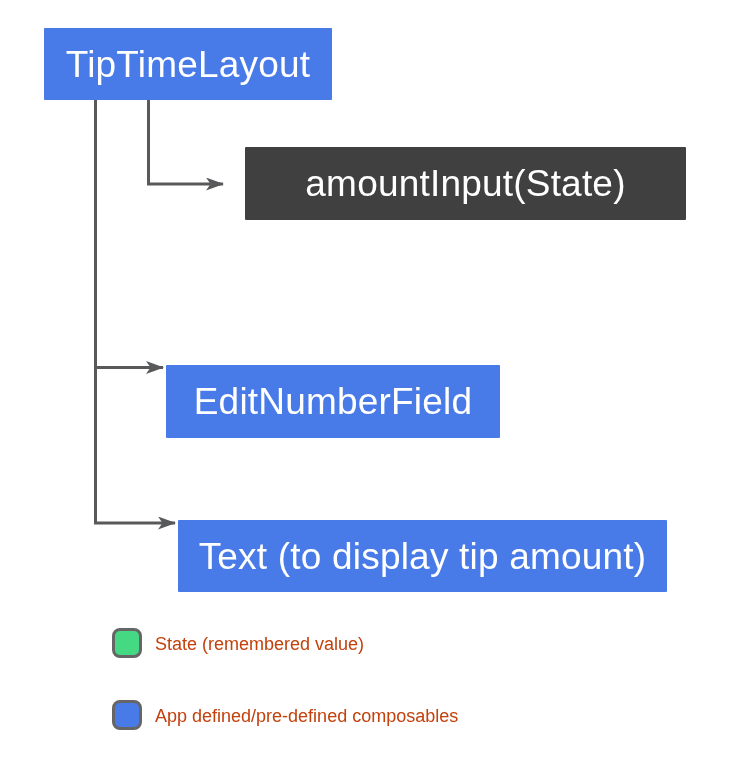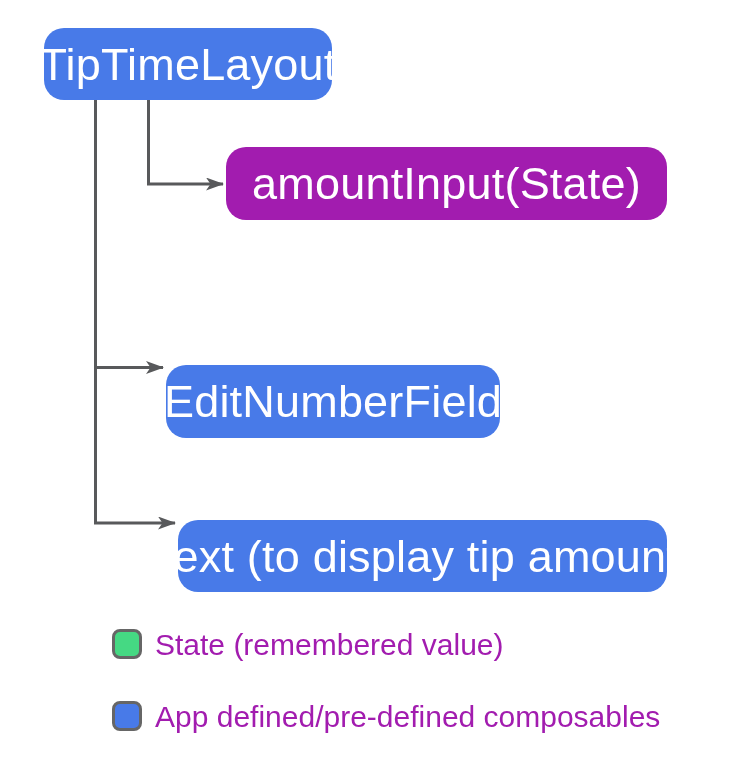--- a/index.html
+++ b/index.html
@@ -16,28 +16,28 @@
     left: 0; top: 0;
     width: 748px; height: 769px;
     pointer-events: none;
   }
   .node {
     position: absolute;
     display: flex;
     align-items: center;
     justify-content: center;
     color: #ffffff;
-    font-size: 45px;
+    font-size: 37px;
     line-height: 1;
-    border-radius: 20px;
+    border-radius: 1px;
     white-space: nowrap;
     letter-spacing: 0.2px;
   }
   .node-composable { background: #487AE8; }
-  .node-state { background: #a21caf; }
+  .node-state { background: #404040; margin-left: 19px; }
 
   .node-tiptimelayout   { left: 44px;  top: 28px;  width: 288px; height: 72px; }
   .node-amountinput     { left: 226px; top: 147px; width: 441px; height: 73px; }
   .node-editnumberfield { left: 166px; top: 331px; width: 334px; height: 73px; margin-top: 34px; }
   .node-text            { left: 178px; top: 487px; width: 489px; height: 72px; margin-top: 33px; }
 
   .legend-row {
     position: absolute;
     display: flex;
     align-items: center;
@@ -48,22 +48,22 @@
   .swatch {
     width: 30px; height: 30px;
     box-sizing: border-box;
     border: 3px solid #666666;
     border-radius: 8px;
     flex: 0 0 auto;
   }
   .swatch-state { background: #45D983; }
   .swatch-composable { background: #487AE8; }
   .legend-label {
-    font-size: 30px;
-    color: #a21caf;
+    font-size: 18px;
+    color: #c2410c;
     line-height: 1;
     white-space: nowrap;
     padding-top: 2px;
   }
 </style>
 </head>
 <body>
 
 <div class="canvas">
 

